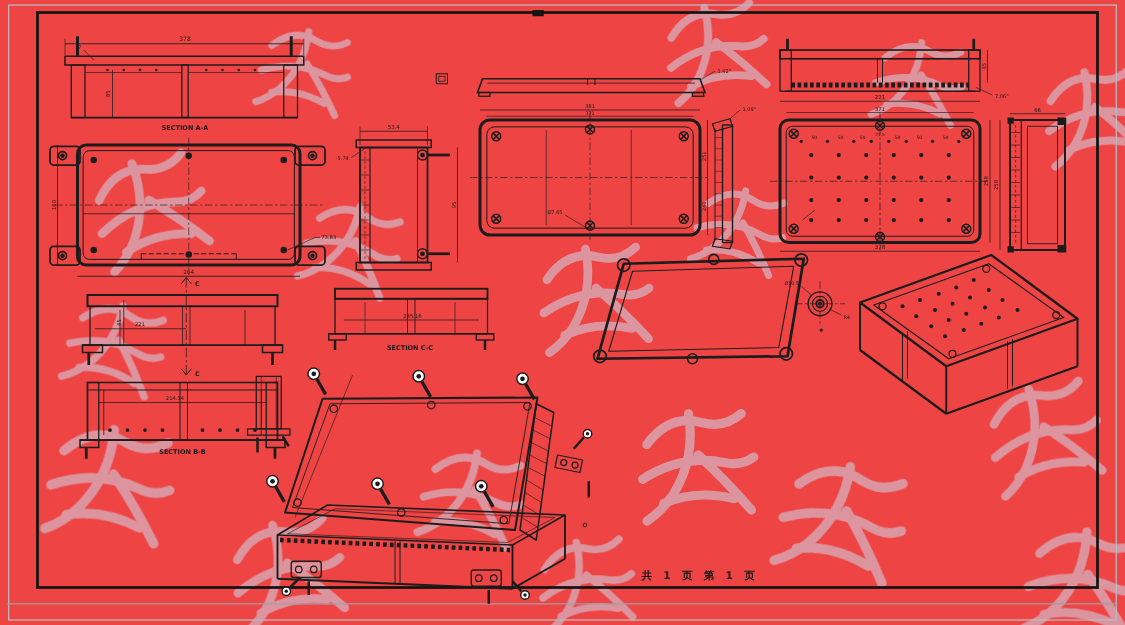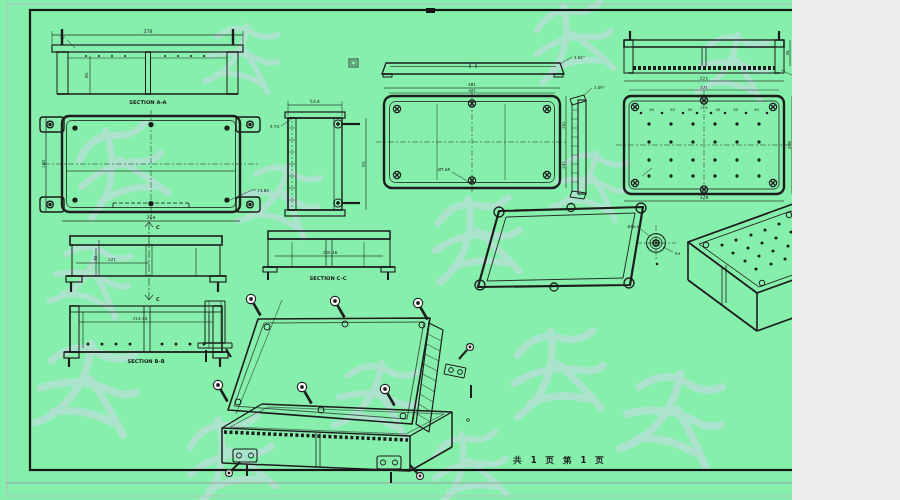--- a/index.html
+++ b/index.html
@@ -1,16 +1,16 @@
 <!DOCTYPE html>
 <html><head>
 <meta charset="utf-8">
 <style>
   html,body{margin:0;padding:0;background:#eee;}
-  .sheet{position:relative;width:792px;height:500px;background:#86efac;overflow:hidden;
+  .sheet{position:relative;width:900px;height:500px;background:#ef4444;overflow:hidden;
          font-family:"DejaVu Sans",sans-serif;}
   svg{position:absolute;left:0;top:0;}
   text{fill:#1a1a1a;font-family:"DejaVu Sans",sans-serif;}
   .lbl{font-weight:bold;}
 </style>
 </head>
 <body>
 
 <div class="sheet">
 <svg width="900" height="500" viewBox="0 0 900 500">

